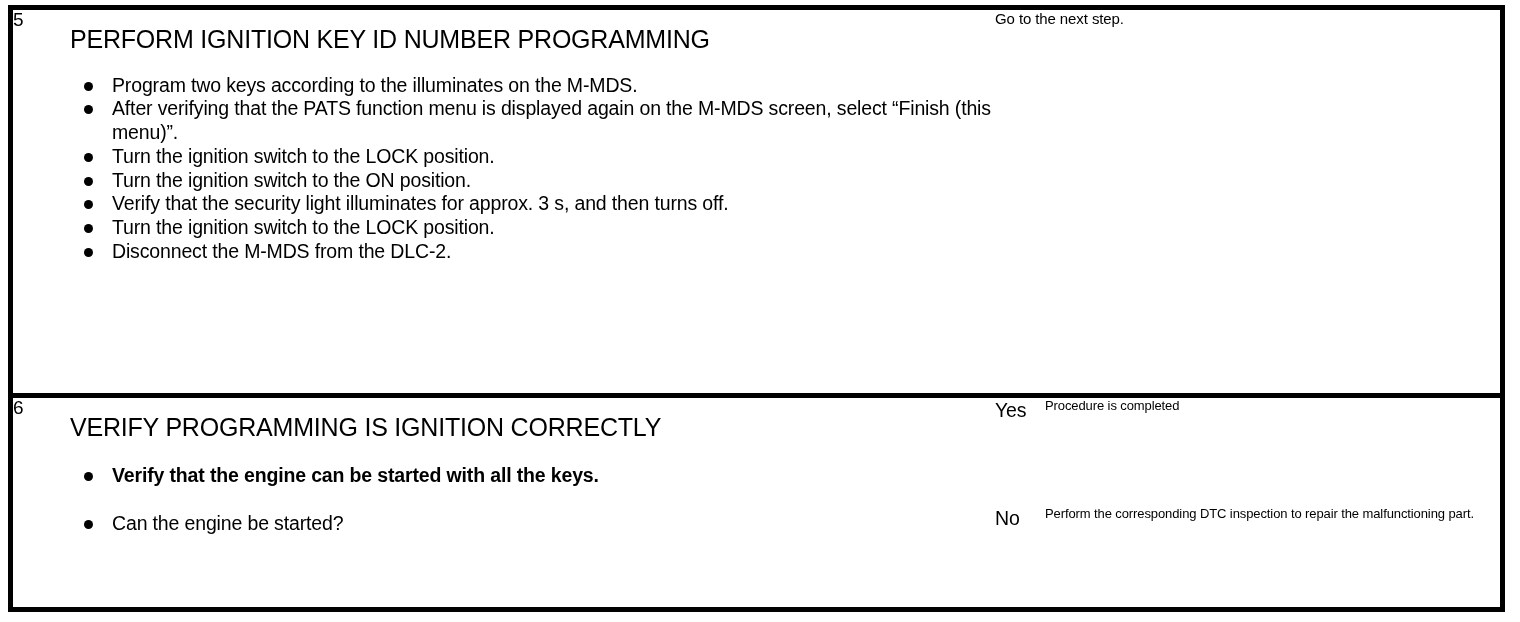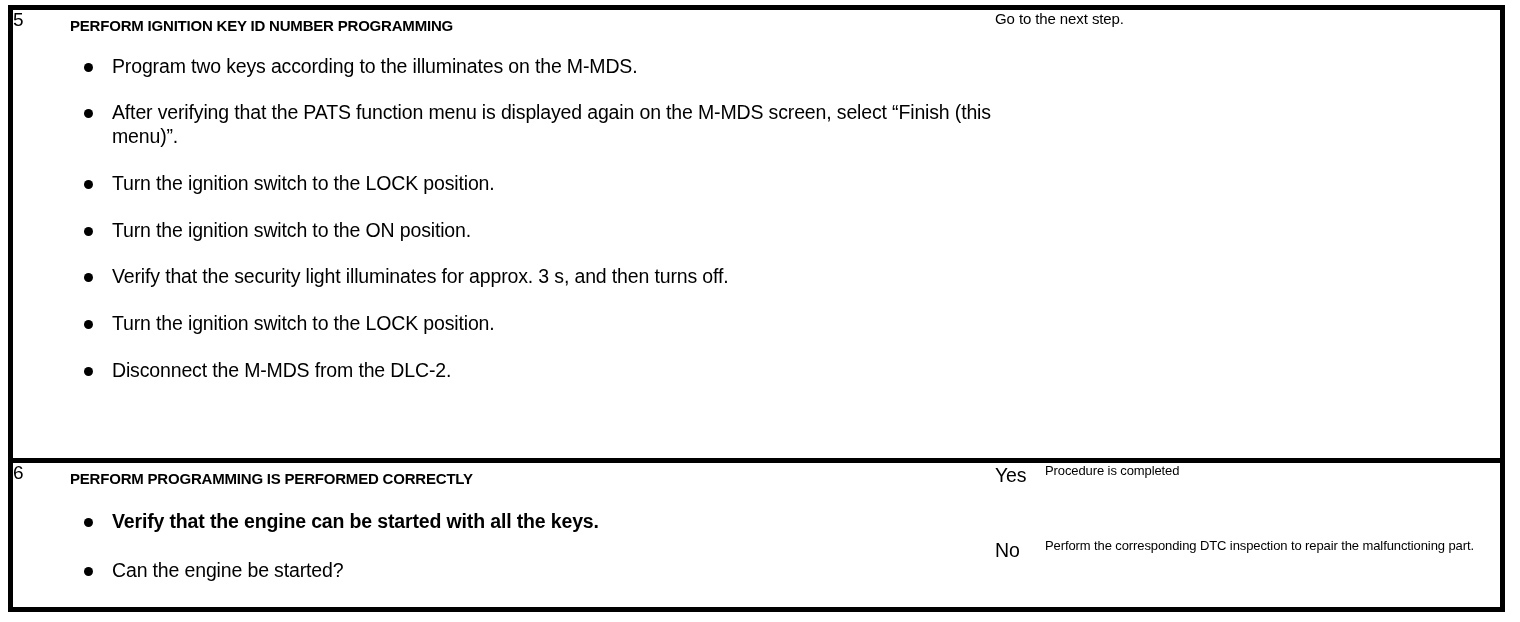--- a/index.html
+++ b/index.html
@@ -62,38 +62,37 @@
     line-height: 1;
     padding: 9px 0 0 6px;
     font-family: "Liberation Sans", sans-serif;
   }
 
   
   .body-cell {
     padding: 8px 10px 10px 10px;
   }
   .step-title {
-    font-size: 15px;
-    font-weight: bold;
+    font-size: 25px;
+    font-weight: normal;
     letter-spacing: -0.2px;
     line-height: 1.1;
-    margin: 8px 0 4px 0;
+    margin: 16px 0 4px 0;
     white-space: nowrap;
   }
   ul.bullets {
     list-style: none;
     margin: 0;
     padding: 0;
   }
   ul.bullets li {
     position: relative;
     font-size: 19.5px;
     line-height: 1.22;
     padding-left: 42px;
-    margin-top: 23px;
     letter-spacing: -0.15px;
   }
   ul.bullets li:first-child { margin-top: 20px; }
   ul.bullets li .dot {
     position: absolute;
     left: 14px;
     top: 8px;
     width: 9px;
     height: 9px;
     background: #000;
@@ -179,21 +178,21 @@
           </ul>
         </td>
 
         <td class="action-mid" colspan="2">Go to the next step.</td>
       </tr>
 
       <tr class="row-sep">
         <td class="col-step v-right step-num" rowspan="2">6</td>
 
         <td class="col-body v-right body-cell step6" rowspan="2">
-          <div class="step-title">PERFORM PROGRAMMING IS PERFORMED CORRECTLY</div>
+          <div class="step-title">VERIFY PROGRAMMING IS IGNITION CORRECTLY</div>
 
           <ul class="bullets">
             <li>
               <span class="dot"></span>
               <span>Verify that the engine can be started with all the keys.</span>
             </li>
             <li>
               <span class="dot"></span>
               <span>Can the engine be started?</span>
             </li>

